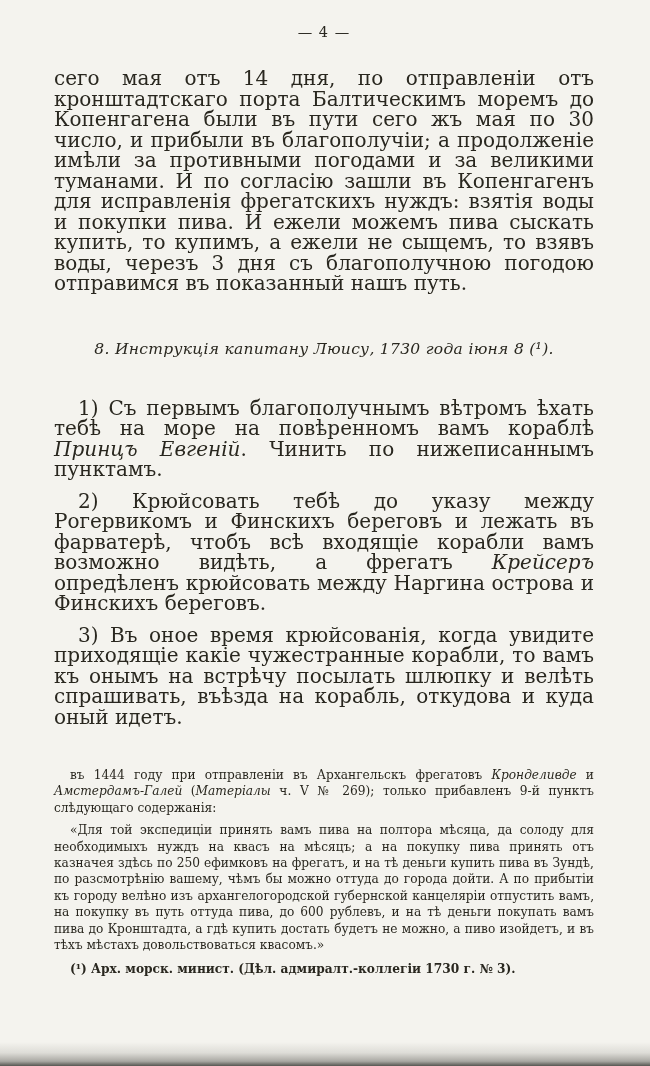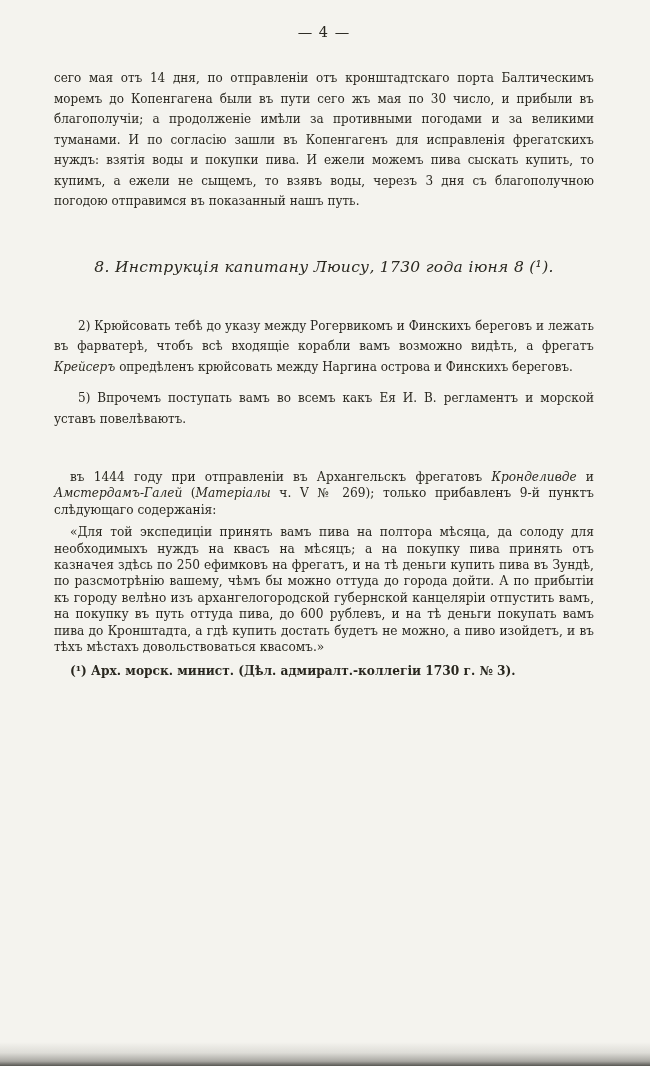--- a/index.html
+++ b/index.html
@@ -18,21 +18,21 @@
     padding: 24px 56px 0 54px;
     overflow: hidden;
   }
   .page-number {
     text-align: center;
     font-size: 14.5px;
     letter-spacing: 1px;
     margin-bottom: 28px;
   }
   .body-par {
-    font-size: 12px;
+    font-size: 20px;
     line-height: 20.5px;
     text-align: justify;
     margin: 0 0 11px 0;
     text-indent: 24px;
   }
   .no-indent { text-indent: 0; }
   .section-heading {
     font-size: 15.5px;
     font-weight: normal;
     font-style: italic;
@@ -68,26 +68,27 @@
 <body>
 
 <div class="page">
 
   <div class="page-number">— 4 —</div>
 
   <p class="body-par no-indent"><span>сего мая отъ 14 дня, по отправленіи отъ кронштадтскаго порта Балтическимъ моремъ до Копенгагена были въ пути сего жъ мая по 30 число, и прибыли въ благополучіи; а продолженіе имѣли за противными погодами и за великими туманами. И по согласію зашли въ Копенгагенъ для исправленія фрегатскихъ нуждъ: взятія воды и покупки пива. И ежели можемъ пива сыскать купить, то купимъ, а ежели не сыщемъ, то взявъ воды, черезъ 3 дня съ благополучною погодою отправимся въ показанный нашъ путь.</span></p>
 
   <h2 class="section-heading"><span class="it">8. Инструкція капитану Люису, 1730 года іюня 8 (¹).</span></h2>
 
+  <p class="body-par"><span>1) Съ первымъ благополучнымъ вѣтромъ ѣхать тебѣ на море на повѣренномъ вамъ кораблѣ </span><span class="it">Принцъ Евгеній</span><span>. Чинить по нижеписаннымъ пунктамъ.</span></p>
 
   <p class="body-par"><span>2) Крюйсовать тебѣ до указу между Рогервикомъ и Финскихъ береговъ и лежать въ фарватерѣ, чтобъ всѣ входящіе корабли вамъ возможно видѣть, а фрегатъ </span><span class="it">Крейсеръ</span><span> опредѣленъ крюйсовать между Наргина острова и Финскихъ береговъ.</span></p>
 
+  <p class="body-par"><span>3) Въ оное время крюйсованія, когда увидите приходящіе какіе чужестранные корабли, то вамъ къ онымъ на встрѣчу посылать шлюпку и велѣть спрашивать, въѣзда на корабль, откудова и куда оный идетъ.</span></p>
 
 
-  <p class="body-par"><span>5) Впрочемъ поступать вамъ во всемъ какъ Ея И. В. регламентъ и морской уставъ повелѣваютъ.</span></p>
 
   <div class="footnote">
     <p class="fn-par no-indent"><span>въ 1444 году при отправленіи въ Архангельскъ фрегатовъ </span><span class="it">Кронделивде</span><span> и </span><span class="it">Амстердамъ-Галей</span><span> (</span><span class="it">Матеріалы</span><span> ч. V № 269); только прибавленъ 9-й пунктъ слѣдующаго содержанія:</span></p>
     <p class="fn-par"><span>«Для той экспедиціи принять вамъ пива на полтора мѣсяца, да солоду для необходимыхъ нуждъ на квасъ на мѣсяцъ; а на покупку пива принять отъ казначея здѣсь по 250 ефимковъ на фрегатъ, и на тѣ деньги купить пива въ Зундѣ, по разсмотрѣнію вашему, чѣмъ бы можно оттуда до города дойти. А по прибытіи къ городу велѣно изъ архангелогородской губернской канцеляріи отпустить вамъ, на покупку въ путь оттуда пива, до 600 рублевъ, и на тѣ деньги покупать вамъ пива до Кронштадта, а гдѣ купить достать будетъ не можно, а пиво изойдетъ, и въ тѣхъ мѣстахъ довольствоваться квасомъ.»</span></p>
     <p class="fn-par fn-source"><span>(¹) Арх. морск. минист. (Дѣл. адмиралт.-коллегіи 1730 г. № 3).</span></p>
   </div>
 
   <div class="scan-edge"></div>
 
 </div>

